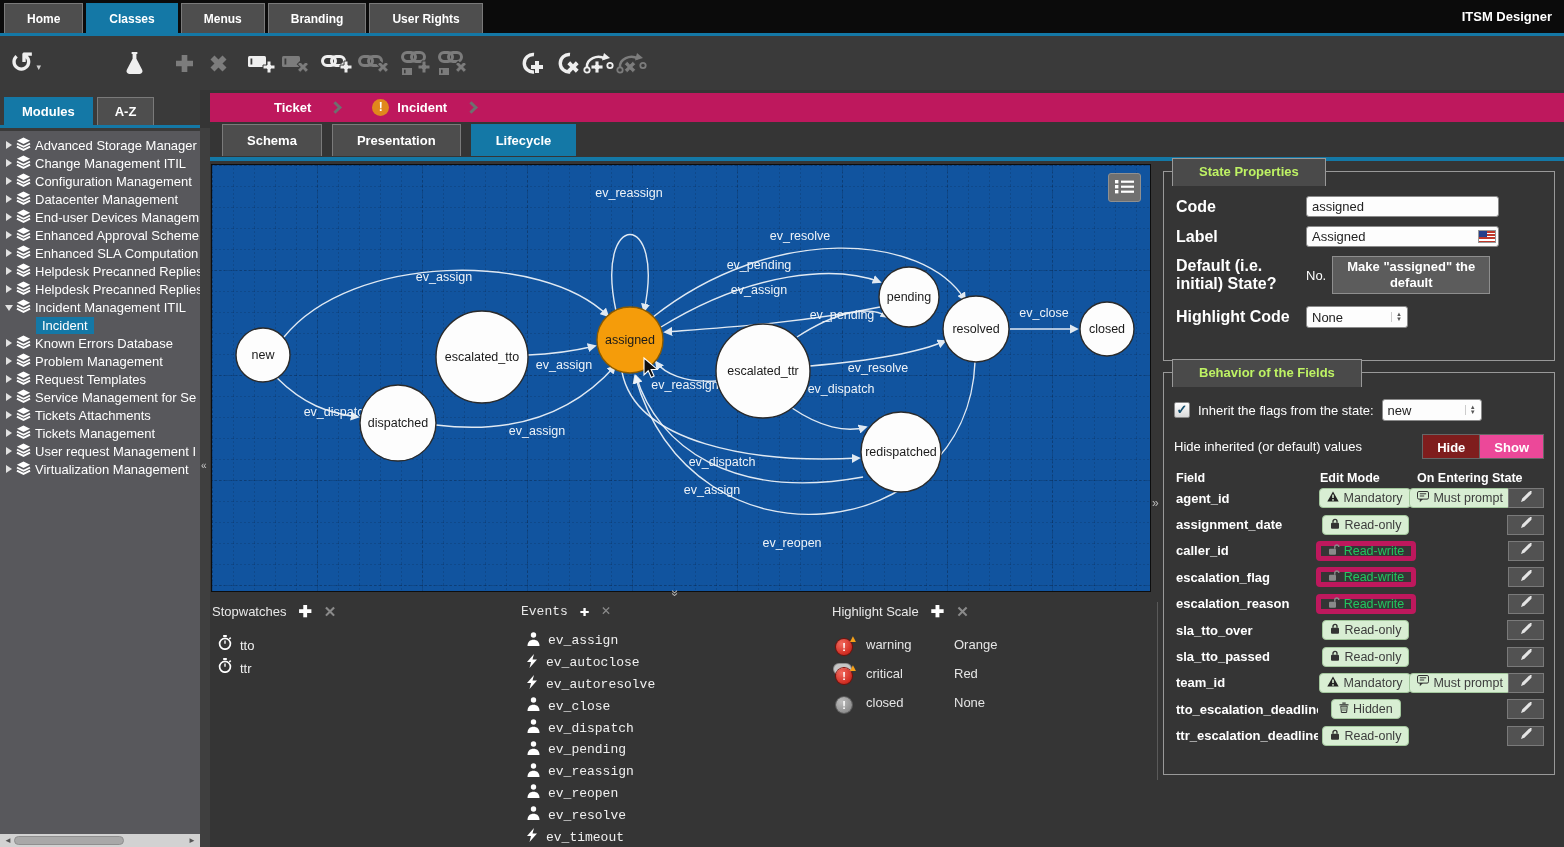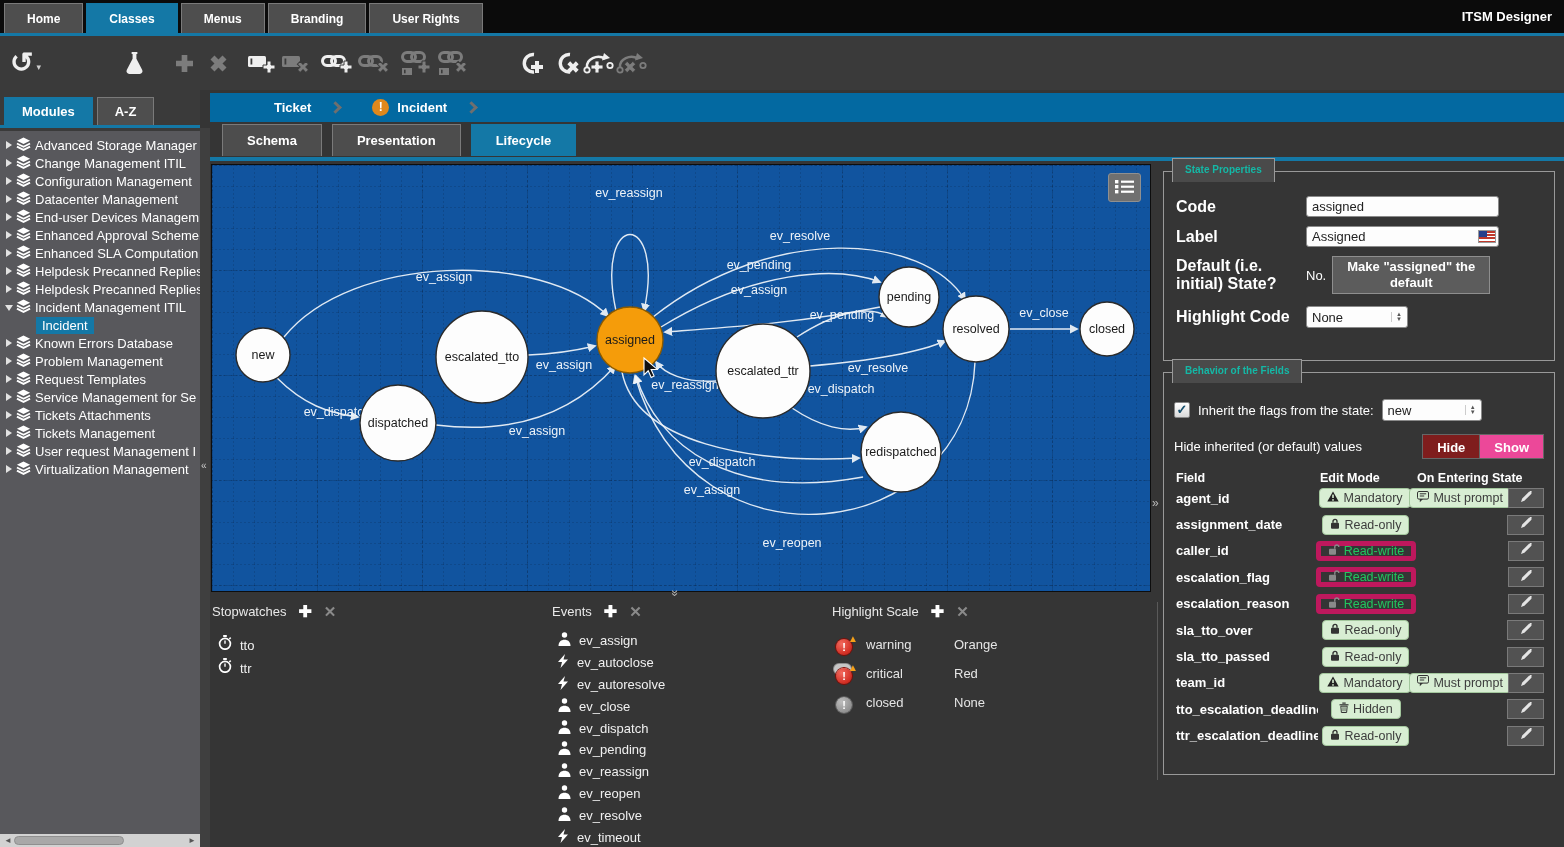--- a/index.html
+++ b/index.html
@@ -50,21 +50,21 @@
     background:#d2d2d2; }
   .sb-arrow { position:absolute; top:0; font-size:8px; color:#555; line-height:13px; cursor:pointer; }
   .sb-arrow.left { left:4px; } .sb-arrow.right { right:4px; }
   .sb-thumb { position:absolute; left:14px; top:2px; width:110px; height:9px;
     background:#a8a8a8; border:1px solid #8f8f8f; border-radius:5px; cursor:pointer; }
   #splitter { position:absolute; left:200px; top:128px; bottom:0; width:10px; background:#3f3f3f; }
   #splitter span { position:absolute; left:1px; top:332px; color:#c9c9c9; font-size:10px; cursor:pointer; }
 
   
   #breadcrumb { position:absolute; left:210px; top:93px; width:1354px; height:29px;
-    background:#0369a1; display:flex; align-items:center; padding-left:50px; }
+    background:#be185d; display:flex; align-items:center; padding-left:50px; }
   .crumb { color:#fff; font-size:13px; font-weight:bold; padding:0 14px; display:flex; align-items:center; cursor:pointer; }
   .chev { width:9px; height:9px; border-top:3px solid #6f6f6f; border-right:3px solid #6f6f6f;
     transform:rotate(45deg); margin:0 18px 0 6px; flex:none; }
   .warn-dot { width:17px; height:17px; border-radius:50%; background:#e0881c; color:#fff;
     font-size:12px; font-weight:bold; text-align:center; line-height:17px; margin-right:8px; flex:none; }
   #class-tabs { position:absolute; left:210px; top:124px; width:1354px; height:33px;
     display:flex; padding-left:12px; }
   .ctab { height:32px; line-height:32px; padding:0 24px; margin-right:10px;
     background:#4d4d4d; border:1px solid #7a7a7a; border-bottom:none;
     color:#fff; font-size:13px; font-weight:bold; cursor:pointer; }
@@ -78,22 +78,22 @@
   #canvas-menu { position:absolute; right:9px; top:8px; width:33px; height:29px;
     background:#707070; border:1px solid #909090; border-radius:3px; cursor:pointer;
     display:flex; align-items:center; justify-content:center; }
   .handle { position:absolute; color:#b9b9b9; font-size:12px; cursor:pointer; }
   #handle-bottom { left:672px; top:586px; transform:rotate(90deg); }
   #handle-right { left:1152px; top:496px; }
 
   
   .fieldset { position:absolute; border:1px solid #999; }
   .legend { position:absolute; top:-14px; left:8px; background:#4a4a4a;
-    border:1px solid #999; border-bottom:none; padding:5px 12px 7px;
-    color:#14b8a6; font-size:10px; font-weight:bold; }
+    border:1px solid #999; border-bottom:none; padding:5px 26px 7px;
+    color:#bef264; font-size:13px; font-weight:bold; }
   #state-props { left:1163px; top:171px; width:392px; height:190px; padding:24px 12px 0 12px; }
   .prow { display:flex; align-items:center; margin-bottom:9px; }
   .prow label { width:130px; color:#fff; font-size:16px; font-weight:bold; flex:none; }
   .txt { width:193px; height:21px; border:1px solid #8a8a8a; border-radius:3px;
     font-family:"Liberation Sans",sans-serif; font-size:13px; padding:0 5px; background:#fdfdfd; color:#222; }
   .inputwrap { position:relative; display:inline-flex; }
   .flag { position:absolute; right:4px; top:5px; width:16px; height:11px;
     background:repeating-linear-gradient(180deg,#c0392b 0 1.6px,#fff 1.6px 3.2px);
     box-shadow:0 0 0 1px #999; cursor:pointer; }
   .flag::after { content:""; position:absolute; left:0; top:0; width:8px; height:6px; background:#27408b; }
@@ -131,21 +131,21 @@
   .badge { display:inline-flex; align-items:center; gap:4px; height:20px; padding:0 7px;
     border-radius:4px; font-size:12.5px; white-space:nowrap; }
   .badge.solid { background:#d8eed3; border:1px solid #a3c79d; color:#3c3c3c; }
   .badge.outline { background:transparent; border:5px solid #be185d; color:#22c55e; }
   .pencil-btn { margin-left:auto; width:37px; height:20px; background:#525252;
     border:1px solid #7a7a7a; display:flex; align-items:center; justify-content:center; cursor:pointer; }
 
   
   .bpanel { position:absolute; color:#e5e5e5; }
   #stopwatches { left:212px; top:604px; width:290px; }
-  #events { left:552px; top:604px; width:290px; }
+  #events { left:521px; top:604px; width:290px;font-family:Liberation Mono, monospace; }
   #highlight { left:832px; top:604px; width:315px; }
   .bhead { display:flex; align-items:center; gap:12px; font-size:13px; color:#e9e9e9; }
   .padd { color:#fff; font-size:16px; font-weight:bold; line-height:14px; cursor:pointer; }
   .pdel { color:#8a8a8a; font-size:15px; font-weight:bold; line-height:14px; cursor:pointer; }
   .bitem { display:flex; align-items:center; gap:8px; height:21.8px; font-size:13px;
     color:#f0f0f0; padding-left:6px; cursor:pointer; }
   #stopwatches .bitem { height:23px;align-items:flex-end; }
   .blist { margin-top:11px; }
   .hs-row { display:flex; align-items:center; height:29px; font-size:13px; cursor:pointer; }
   .hs-ico { position:relative; width:22px; height:20px; margin-left:4px; flex:none; }

